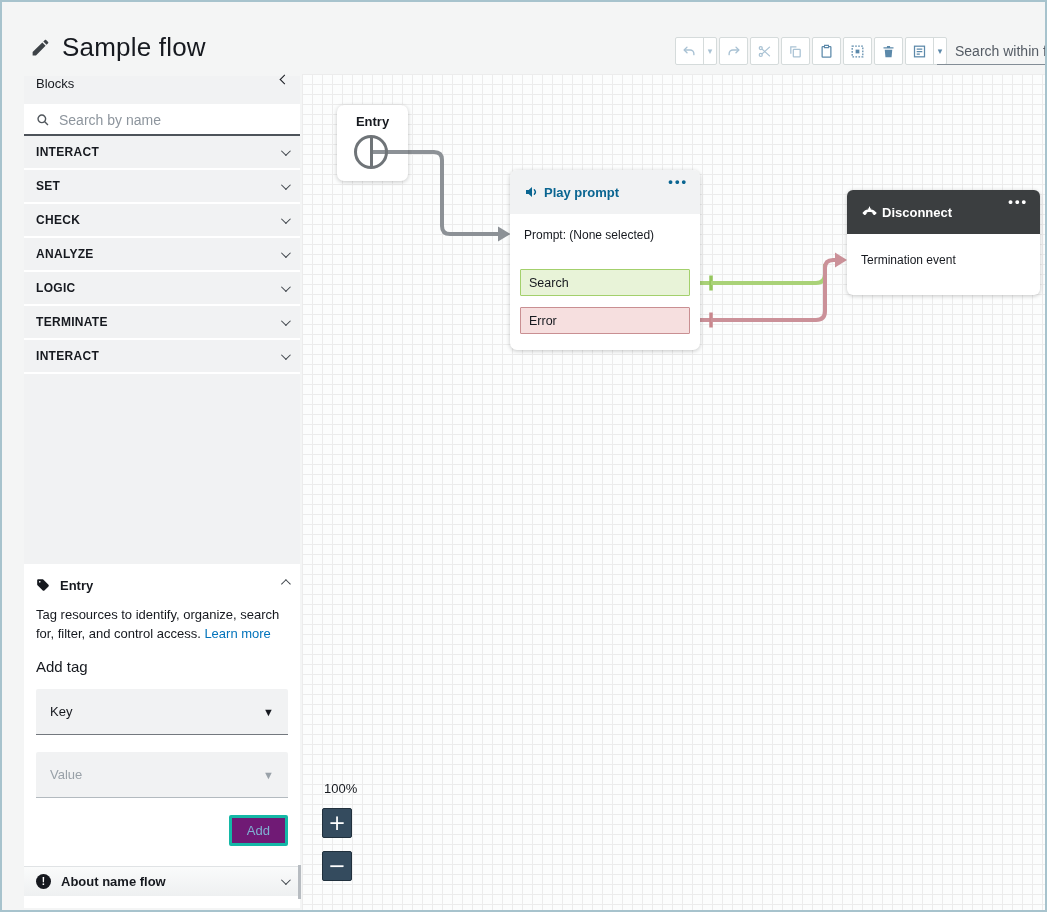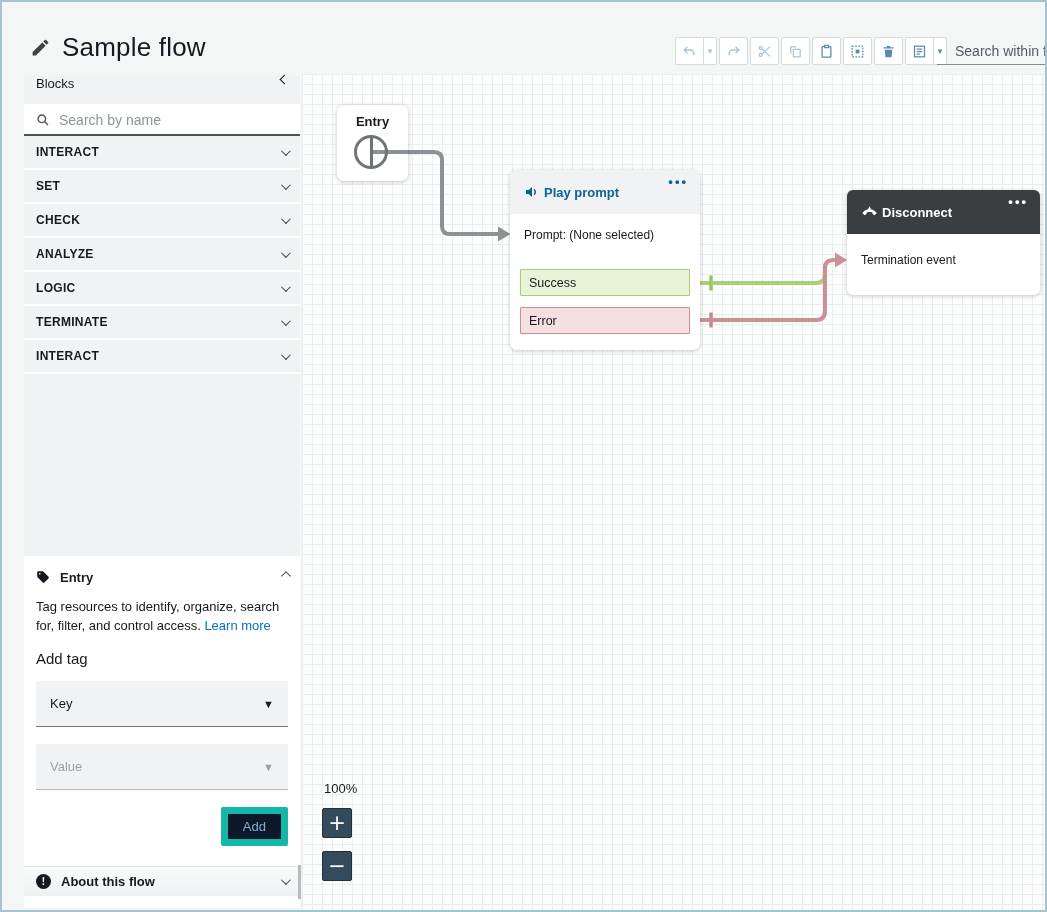--- a/index.html
+++ b/index.html
@@ -88,21 +88,21 @@
     padding:0 14px; cursor:pointer;
   }
   .dd.key { border-bottom:1px solid #73787e; margin-top:14px; }
   .dd.key .txt { font-size:13px; color:#16191f; }
   .dd.key .car { color:#16191f; font-size:11px; }
   .dd.value { border-bottom:1px solid #b3babf; margin-top:17px; }
   .dd.value .txt { font-size:13px; color:#99a1a8; }
   .dd.value .car { color:#9aa2a9; font-size:11px; }
   .add-btn-row { display:flex; justify-content:flex-end; margin-top:17px; padding-bottom:20px; }
   .add-btn {
-    border:7px solid #14b8a6; background:#0f172a; color:#7fb0d2; font-size:13px;
+    border:3px solid #14b8a6; background:#701a75; color:#7fb0d2; font-size:13px;
     padding:5px 15px; border-radius:2px; cursor:pointer; font-family:inherit;
   }
 
   .about-row {
     flex:0 0 auto; height:30px; background:linear-gradient(#fafbfb,#eef0f1);
     border-top:1px solid #e0e3e5; display:flex; align-items:center; gap:10px;
     padding:0 12px; cursor:pointer; position:relative;
   }
   .about-row .lbl { font-size:13px; font-weight:bold; color:#16191f; flex:1; }
   .info-dot {
@@ -334,21 +334,21 @@
         <span class="car">▼</span>
       </div>
 
       <div class="add-btn-row">
         <button class="add-btn">Add</button>
       </div>
     </div>
 
     <div class="about-row">
       <span class="info-dot">!</span>
-      <span class="lbl">About this flow</span>
+      <span class="lbl">About name flow</span>
       <span class="chev chev-down"></span>
       <span class="side-scroll-thumb"></span>
     </div>
     <div class="side-bottom-spacer"></div>
   </div>
 
   <div class="canvas">
 
     <svg class="connectors" width="745" height="838">
 
@@ -381,21 +381,21 @@
     <div class="node pp-node">
       <div class="block-head">
         <svg width="16" height="16" viewBox="0 0 24 24">
           <path fill="#0a6591" d="M3 9v6h4l5 4.5v-15L7 9H3z"></path>
           <path fill="none" stroke="#0a6591" stroke-width="2" stroke-linecap="round" d="M15.5 8.5a5 5 0 010 7"></path>
         </svg>
         <span class="t">Play prompt</span>
         <span class="dots">•••</span>
       </div>
       <div class="pp-prompt">Prompt: (None selected)</div>
-      <div class="branch success">Success</div>
+      <div class="branch success">Search</div>
       <div class="branch error">Error</div>
     </div>
 
     <div class="node dc-node">
       <div class="block-head">
         <svg width="17" height="17" viewBox="0 0 24 24">
           <path fill="#fff" d="M3.6 10.8c4.8-4.4 12-4.4 16.8 0l1.3 1.2c.4.4.4 1 0 1.4l-2.2 2c-.4.4-1 .4-1.4 0l-1.6-1.5c-.3-.2-.4-.6-.4-.9v-1.1c-2.6-.9-5.4-.9-8 0v1.1c0 .3-.1.7-.4.9L6.1 15.4c-.4.4-1 .4-1.4 0l-2.2-2c-.4-.4-.4-1 0-1.4l1.1-1.2z"></path>
           <path fill="none" stroke="#fff" stroke-width="1.6" stroke-linecap="round" d="M12 4.5v4M10.3 7l1.7 1.7L13.7 7"></path>
         </svg>
         <span class="t">Disconnect</span>

